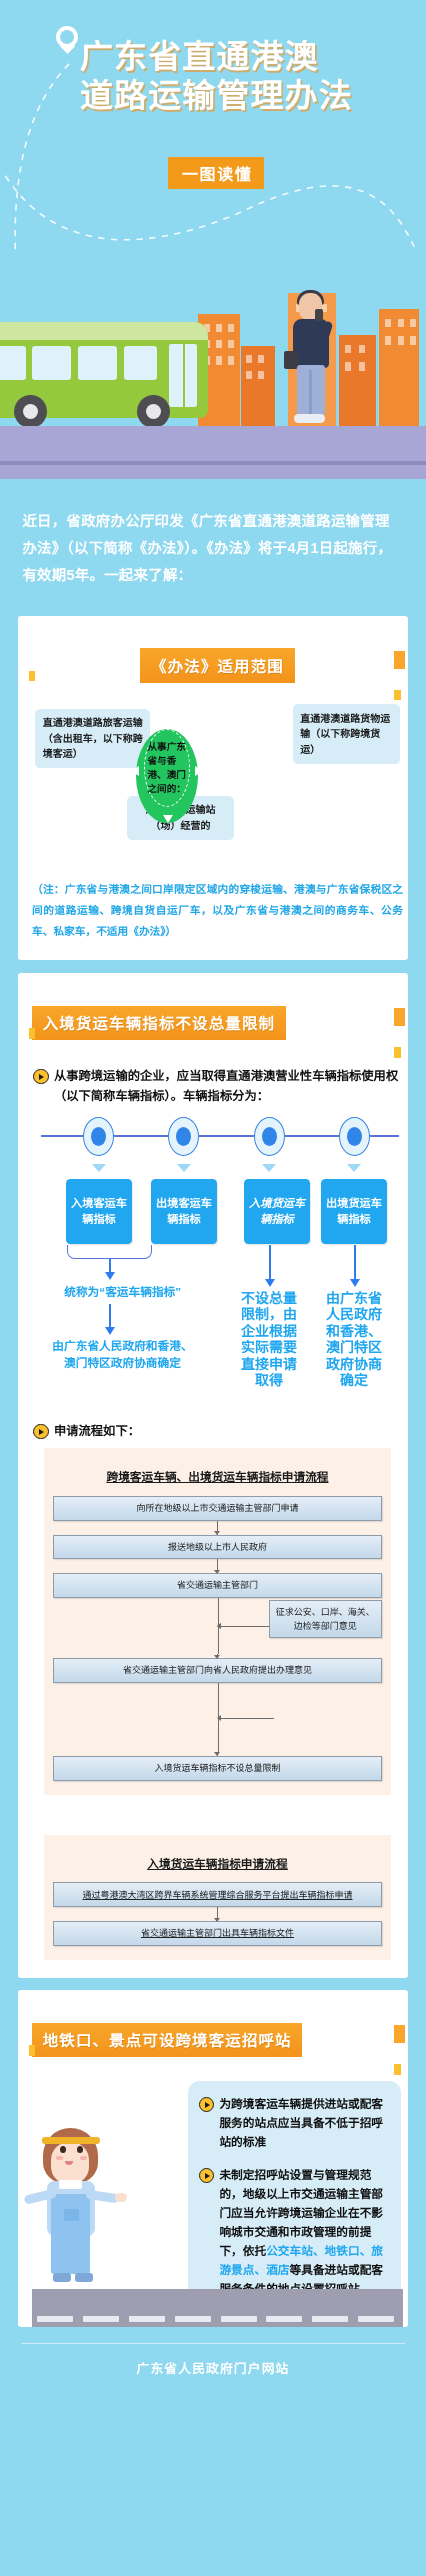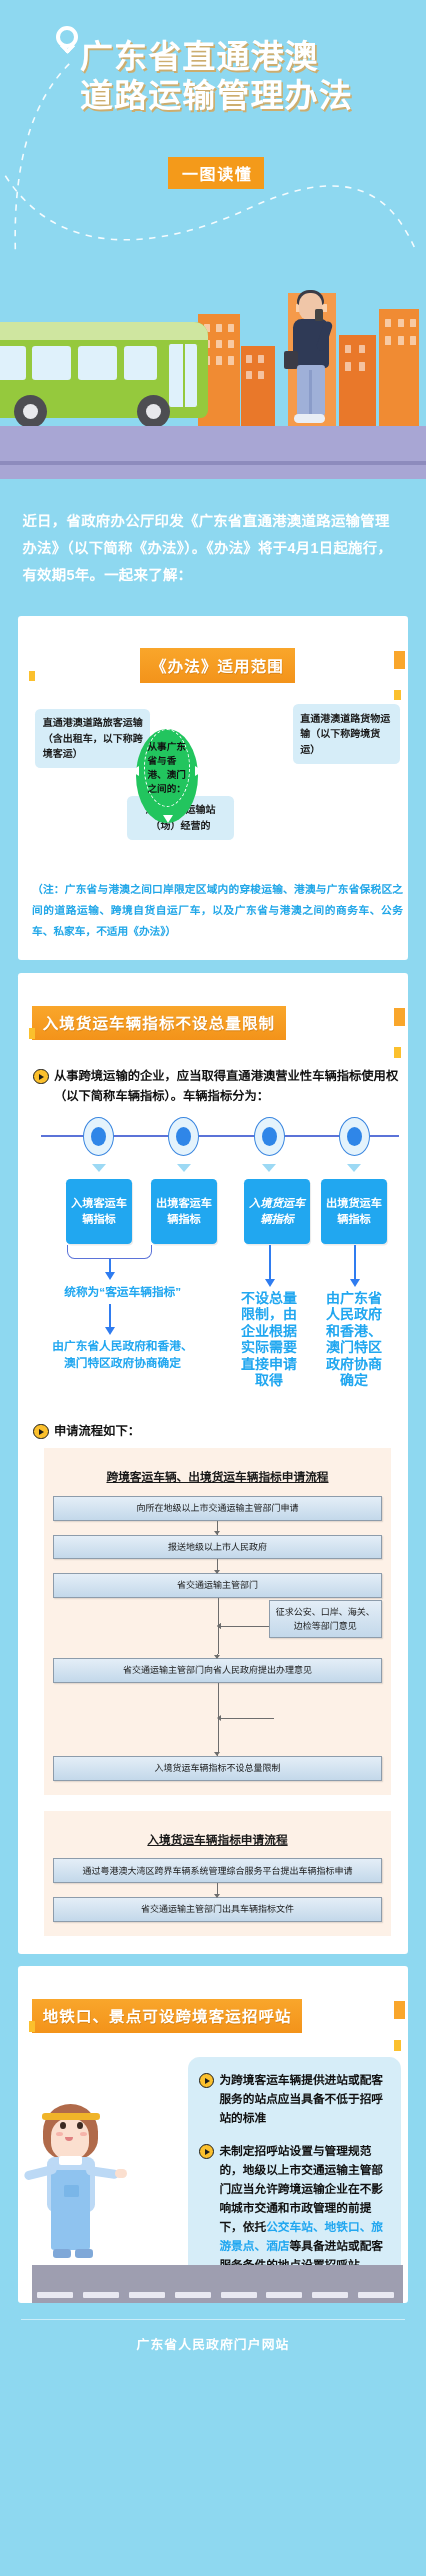--- a/index.html
+++ b/index.html
@@ -422,21 +422,21 @@
       <div class="fbox wide">省交通运输主管部门向省人民政府提出办理意见</div>
 
       <div class="sidewrap" style="height:69px;">
         <span class="stem"></span>
         <span class="hconn" style="top:35px;width:56px;left:calc(50% + 0px);"></span>
       </div>
       <div class="v-arrow" style="height:4.3px;"></div>
       <div class="fbox wide">入境货运车辆指标不设总量限制</div>
     </div>
 
-    <div class="flow" style="margin-top:16px;">
+    <div class="flow" style="margin-top:40px;text-decoration:underline;">
       <div class="flow-title">入境货运车辆指标申请流程</div>
       <div class="fbox wide">通过粤港澳大湾区跨界车辆系统管理综合服务平台提出车辆指标申请</div>
       <div class="v-arrow"></div>
       <div class="fbox wide">省交通运输主管部门出具车辆指标文件</div>
     </div>
   </div>
 
   <div class="card" style="overflow:hidden;padding-bottom:0;">
     <div class="hdr-wrap">
       <span class="sq left"></span>

